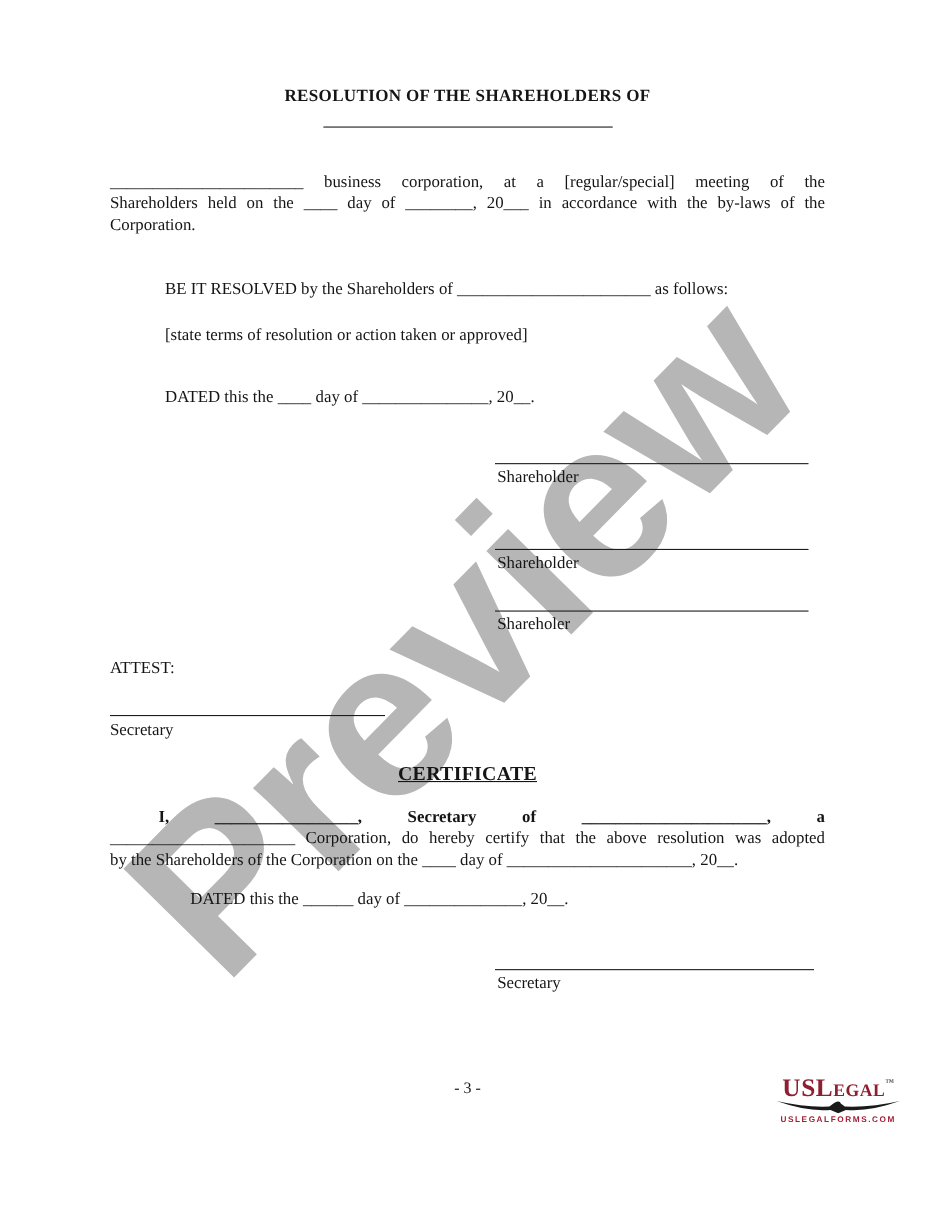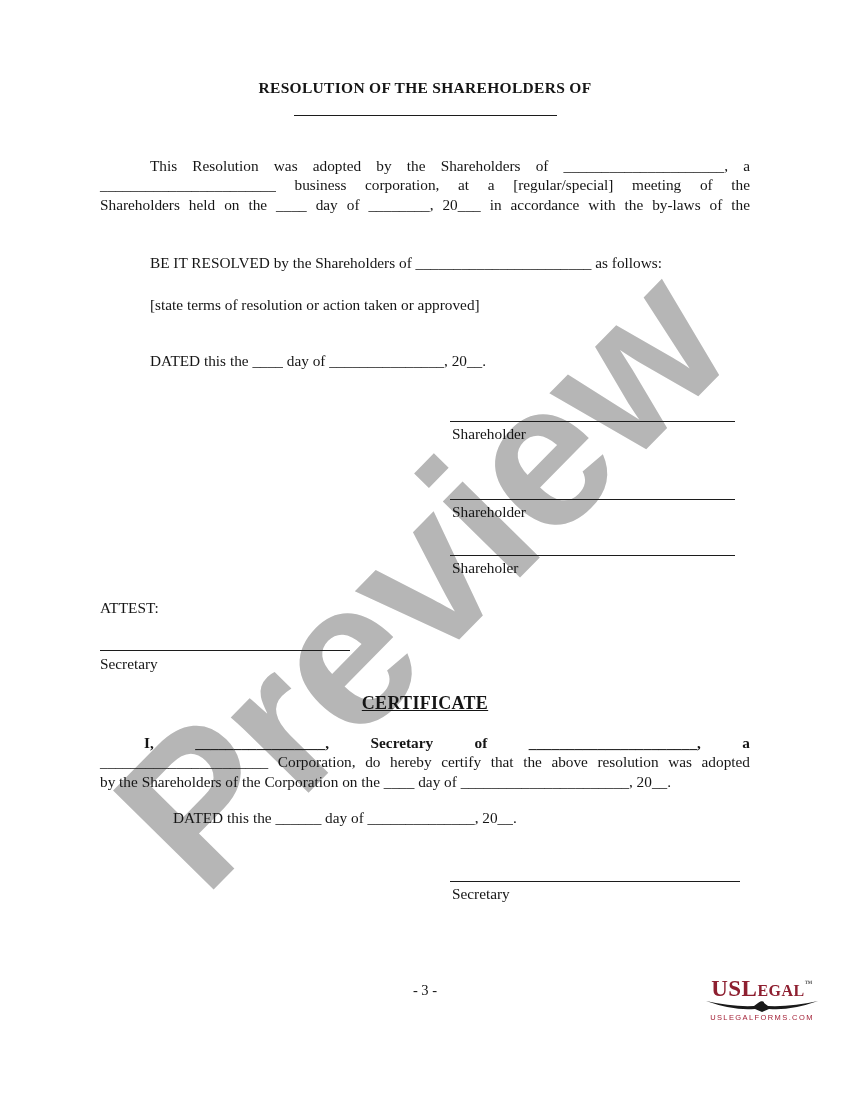--- a/index.html
+++ b/index.html
@@ -77,44 +77,44 @@
     font-weight: bold;
     font-size: 23px;
     line-height: 24px;
     letter-spacing: 0.5px;
     white-space: nowrap;
   }
   .logo-tm { font-size: 8px; vertical-align: 10px; color: #555; letter-spacing: 0; }
   .logo-eagle { display: block; margin: 0 auto; margin-top: -2px; }
   .logo-site {
     font-family: "Liberation Sans", sans-serif;
-    font-weight: normal;
+    font-weight: bold;
     font-size: 7.5px;
     letter-spacing: 1.4px;
     margin-top: 1px;
     white-space: nowrap;
     text-align: center;
   }
 </style>
 </head>
 <body>
 
 <div class="page">
 
   <div class="watermark" style="color: rgb(182, 182, 182);">Preview</div>
 
   <div class="content">
 
     <div class="abs doc-title">RESOLUTION OF THE SHAREHOLDERS OF</div>
     <div class="abs rule title-rule"></div>
 
     <div class="abs txt intro">
-      <div class="just indent">This Resolution was adopted by the Shareholders of _____________________, a</div>
       <div class="just">_______________________ business corporation, at a [regular/special] meeting of the</div>
       <div class="just">Shareholders held on the ____ day of ________, 20___ in accordance with the by-laws of the</div>
+      <div>Corporation.</div>
     </div>
 
     <div class="abs txt resolved">BE IT RESOLVED by the Shareholders of _______________________ as follows:</div>
     <div class="abs txt stateterms">[state terms of resolution or action taken or approved]</div>
     <div class="abs txt dated1">DATED this the ____ day of _______________, 20__.</div>
 
     <div class="abs rule sig-rule" style="top:421px"></div>
     <div class="abs txt sig-label" style="top:424px">Shareholder</div>
 
     <div class="abs rule sig-rule" style="top:499px"></div>

